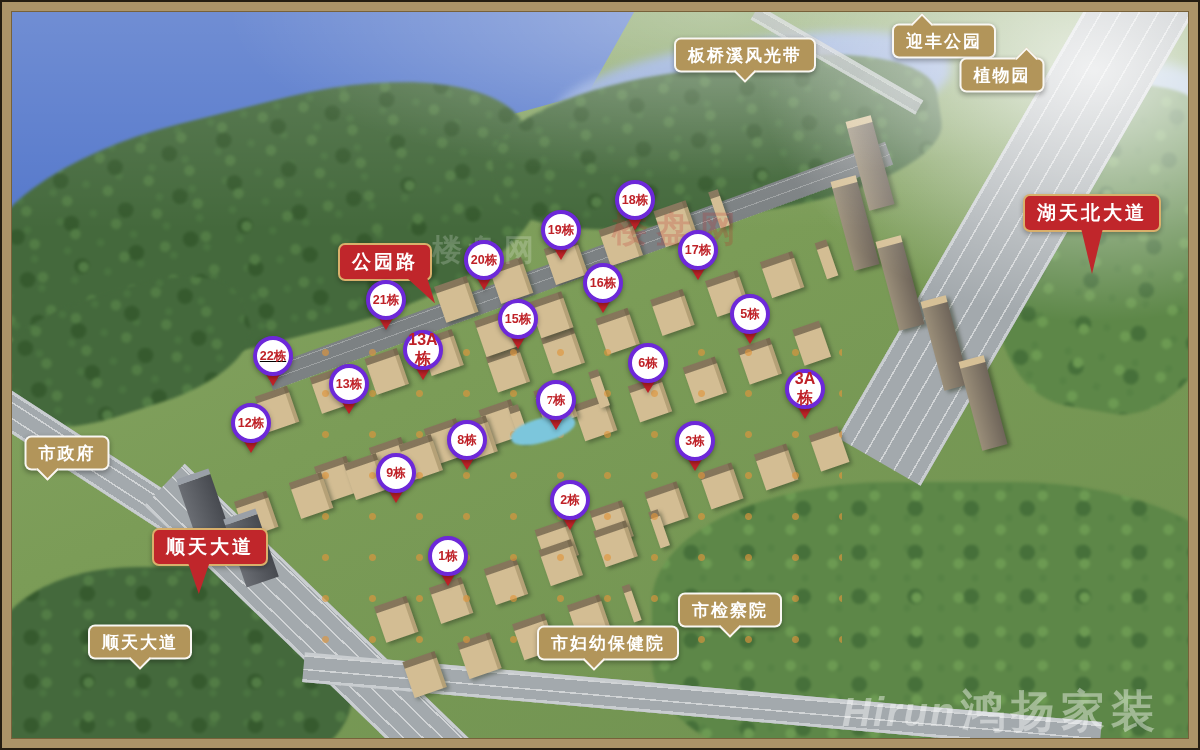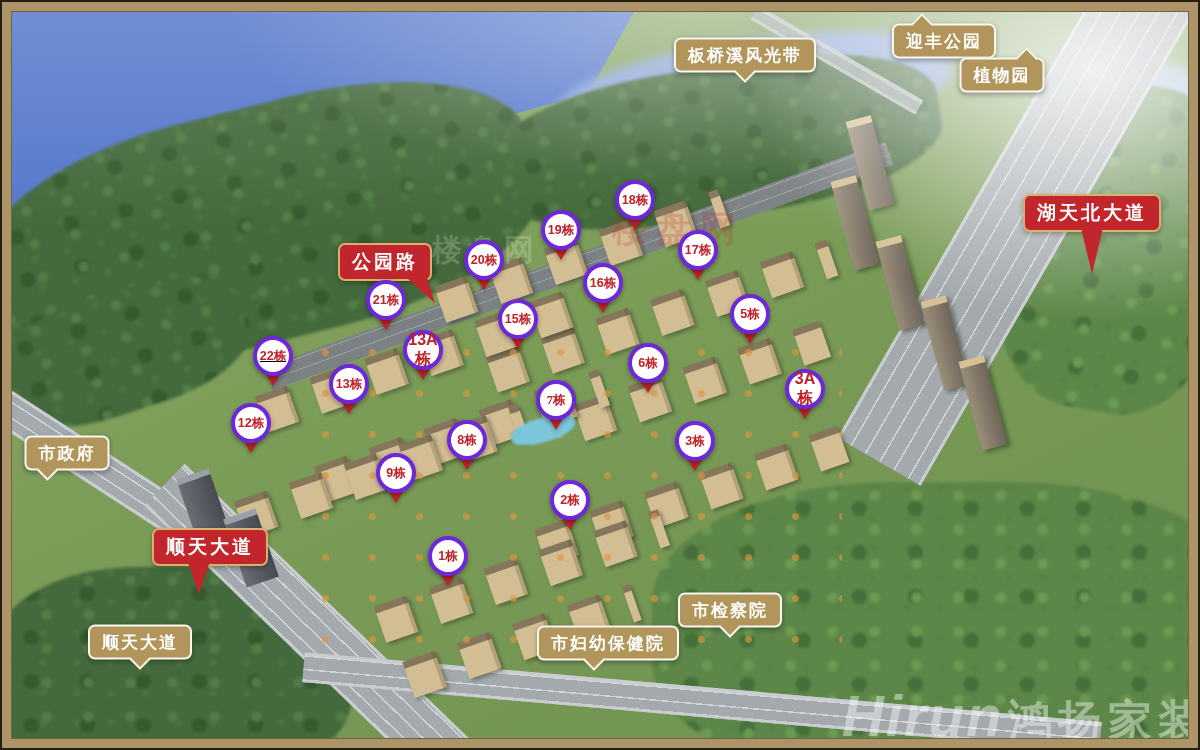--- a/index.html
+++ b/index.html
@@ -106,21 +106,21 @@
     font-family:"DejaVu Serif","Liberation Serif",serif;font-style:italic;font-weight:bold;
     font-size:26px;letter-spacing:1px;}
   .logo-sub{position:absolute;left:0;top:62px;width:100%;font-size:12px;letter-spacing:4px;font-weight:bold;}
   .logo-divider{width:168px;margin:10px auto;border-top:1px solid rgba(255,255,255,.8);}
   .tagline1{font-size:21px;font-weight:bold;letter-spacing:7px;margin-top:14px;}
   .tagline2{font-size:18.5px;font-weight:bold;letter-spacing:1px;margin-top:6px;}
 
   
   .wm-hirun{position:absolute;left:842px;top:682px;z-index:35;white-space:nowrap;
     color:rgba(255,255,255,.42);font-weight:bold;font-style:italic;}
-  .wm-hirun .en{font-size:58px;letter-spacing:2px;}
+  .wm-hirun .en{font-size:40px;letter-spacing:2px;}
   .wm-hirun .cn{font-size:44px;letter-spacing:6px;font-style:normal;}
   .wm-faint-red{position:absolute;left:612px;top:205px;z-index:20;font-size:36px;font-weight:bold;
     color:rgba(190,40,40,.22);letter-spacing:8px;}
   .wm-faint-white{position:absolute;left:432px;top:230px;z-index:20;font-size:30px;font-weight:bold;
     color:rgba(255,255,255,.2);letter-spacing:6px;}
 
   
   .frame-outer{position:absolute;inset:0;border:2px solid #241d11;z-index:50;pointer-events:none;}
   .frame-gold{position:absolute;inset:2px;border:9px solid #ac9468;z-index:51;pointer-events:none;}
   .frame-inner{position:absolute;inset:11px;border:1px solid #77613a;z-index:52;pointer-events:none;}

